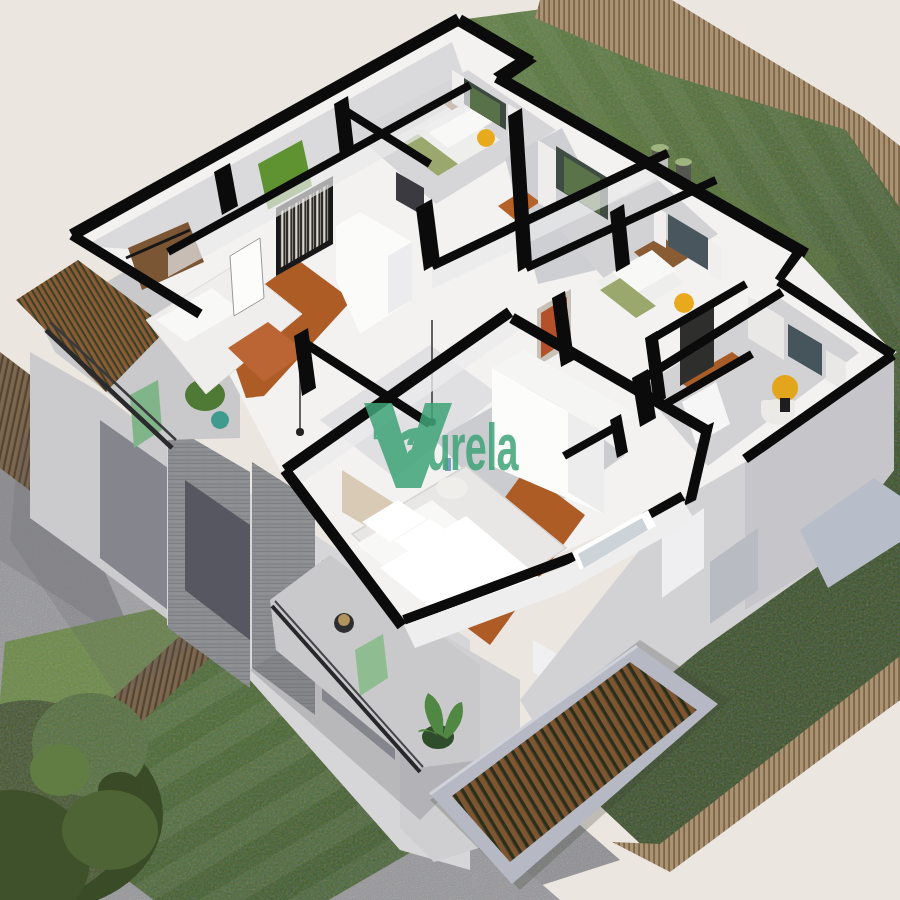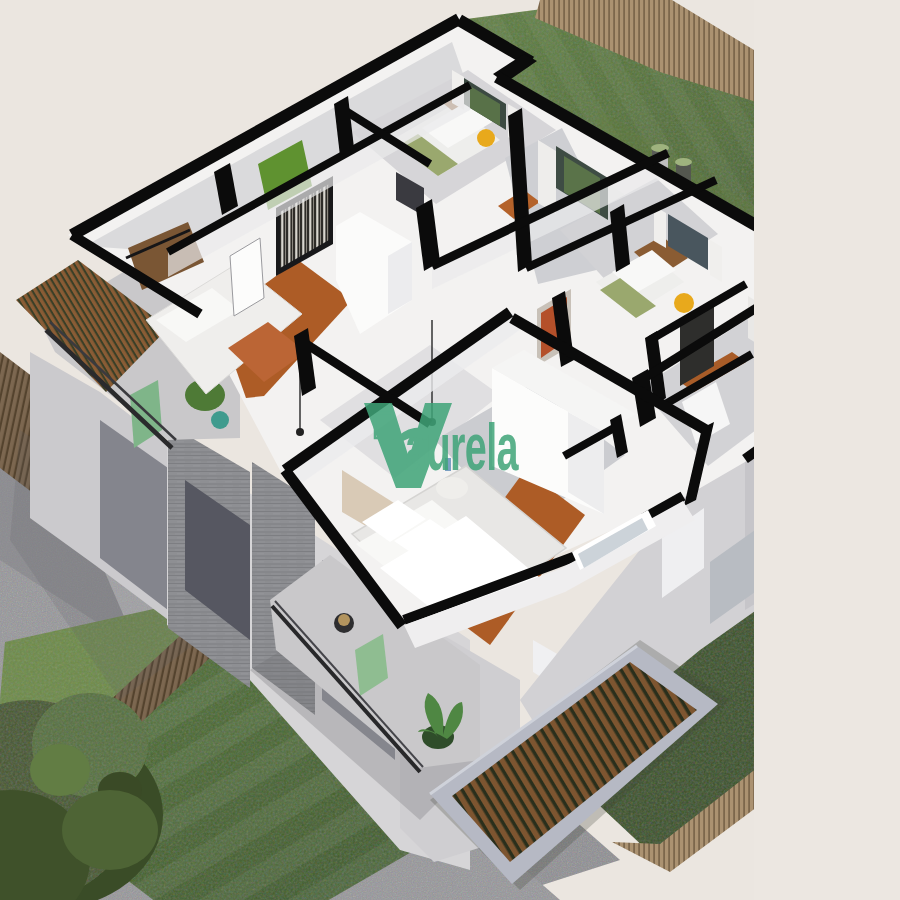--- a/index.html
+++ b/index.html
@@ -1,14 +1,14 @@
 <!DOCTYPE html>
 <html><head><meta charset="utf-8">
 <style>html,body{margin:0;padding:0;background:#ece7e1;font-family:"Liberation Sans",sans-serif;}
-#scene{width:754px;height:900px;position:relative;overflow:hidden;}</style></head><body>
+#scene{width:900px;height:900px;position:relative;overflow:hidden;}</style></head><body>
 <div id="scene">
 <svg width="900" height="900" viewBox="0 0 900 900" xmlns="http://www.w3.org/2000/svg">
 <defs>
 <linearGradient id="grassTR" x1="0" y1="0" x2="0.7" y2="1">
 <stop offset="0" stop-color="#5e7e3e"></stop>
           <stop offset="0.45" stop-color="#506c34"></stop>
           <stop offset="1" stop-color="#3a5026"></stop>
 </linearGradient>
 <linearGradient id="lawnBL" x1="0" y1="0" x2="0.6" y2="1">
 <stop offset="0" stop-color="#547434"></stop>

